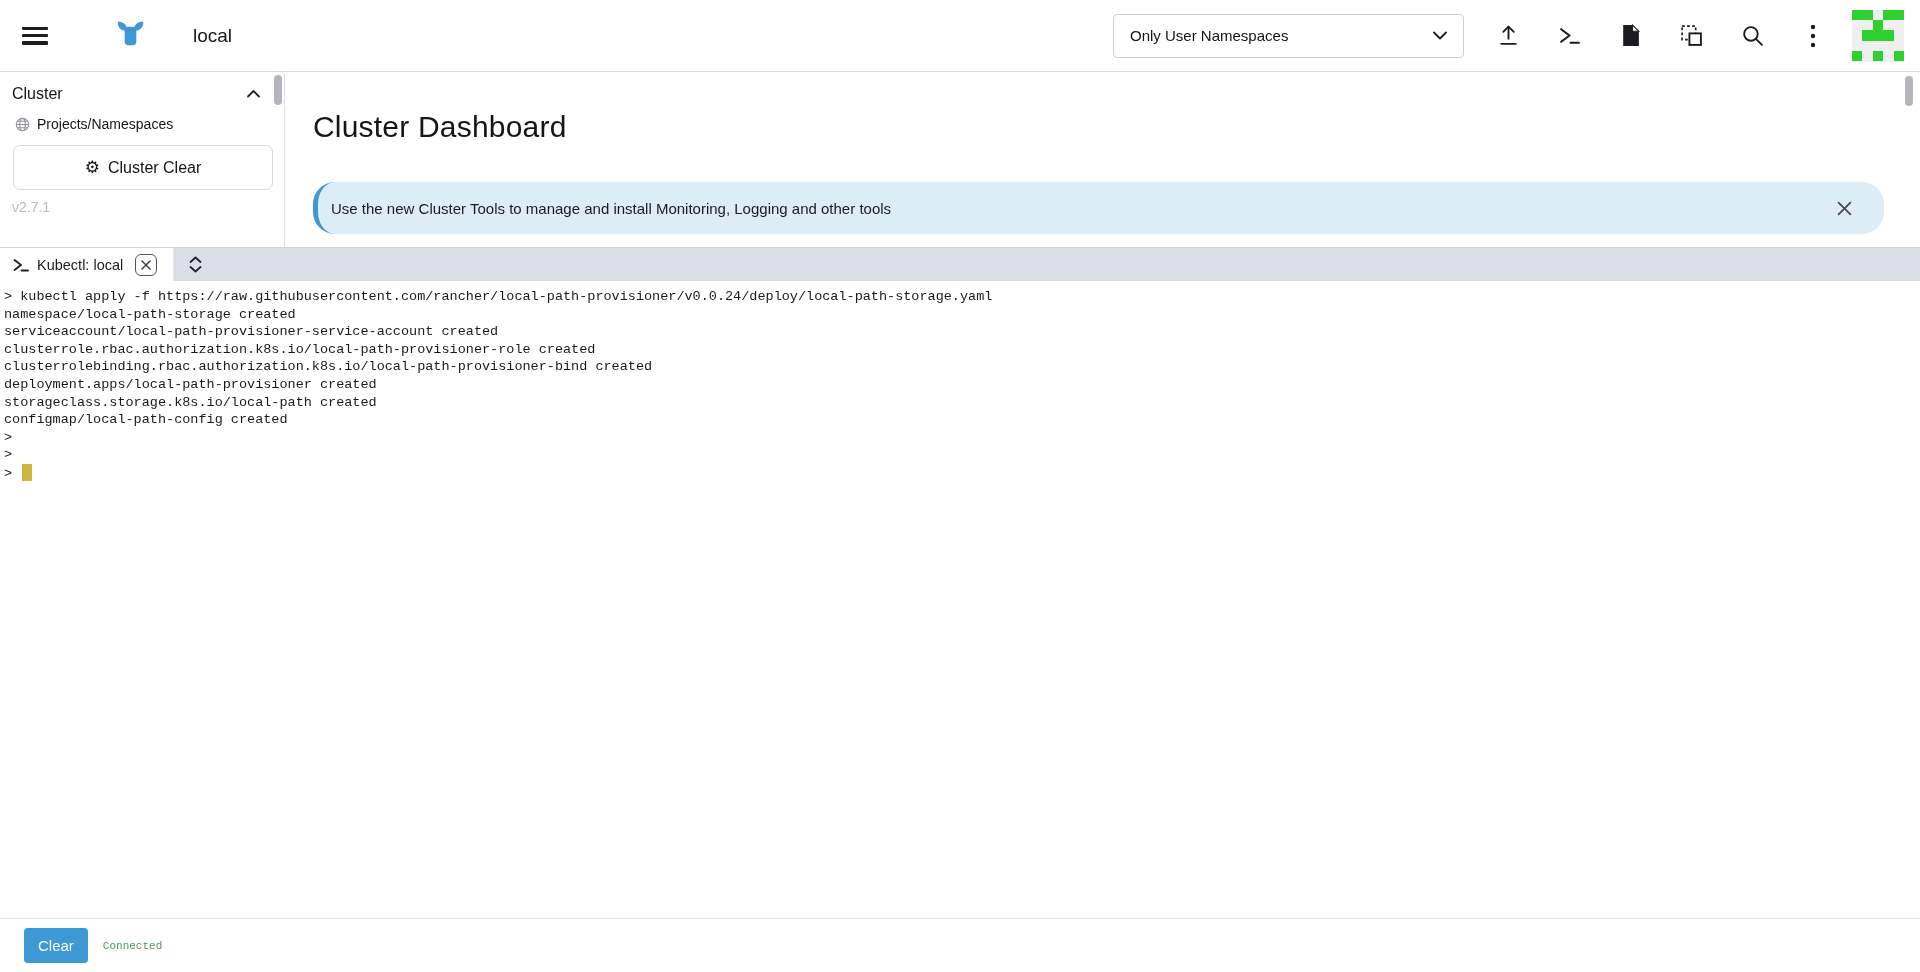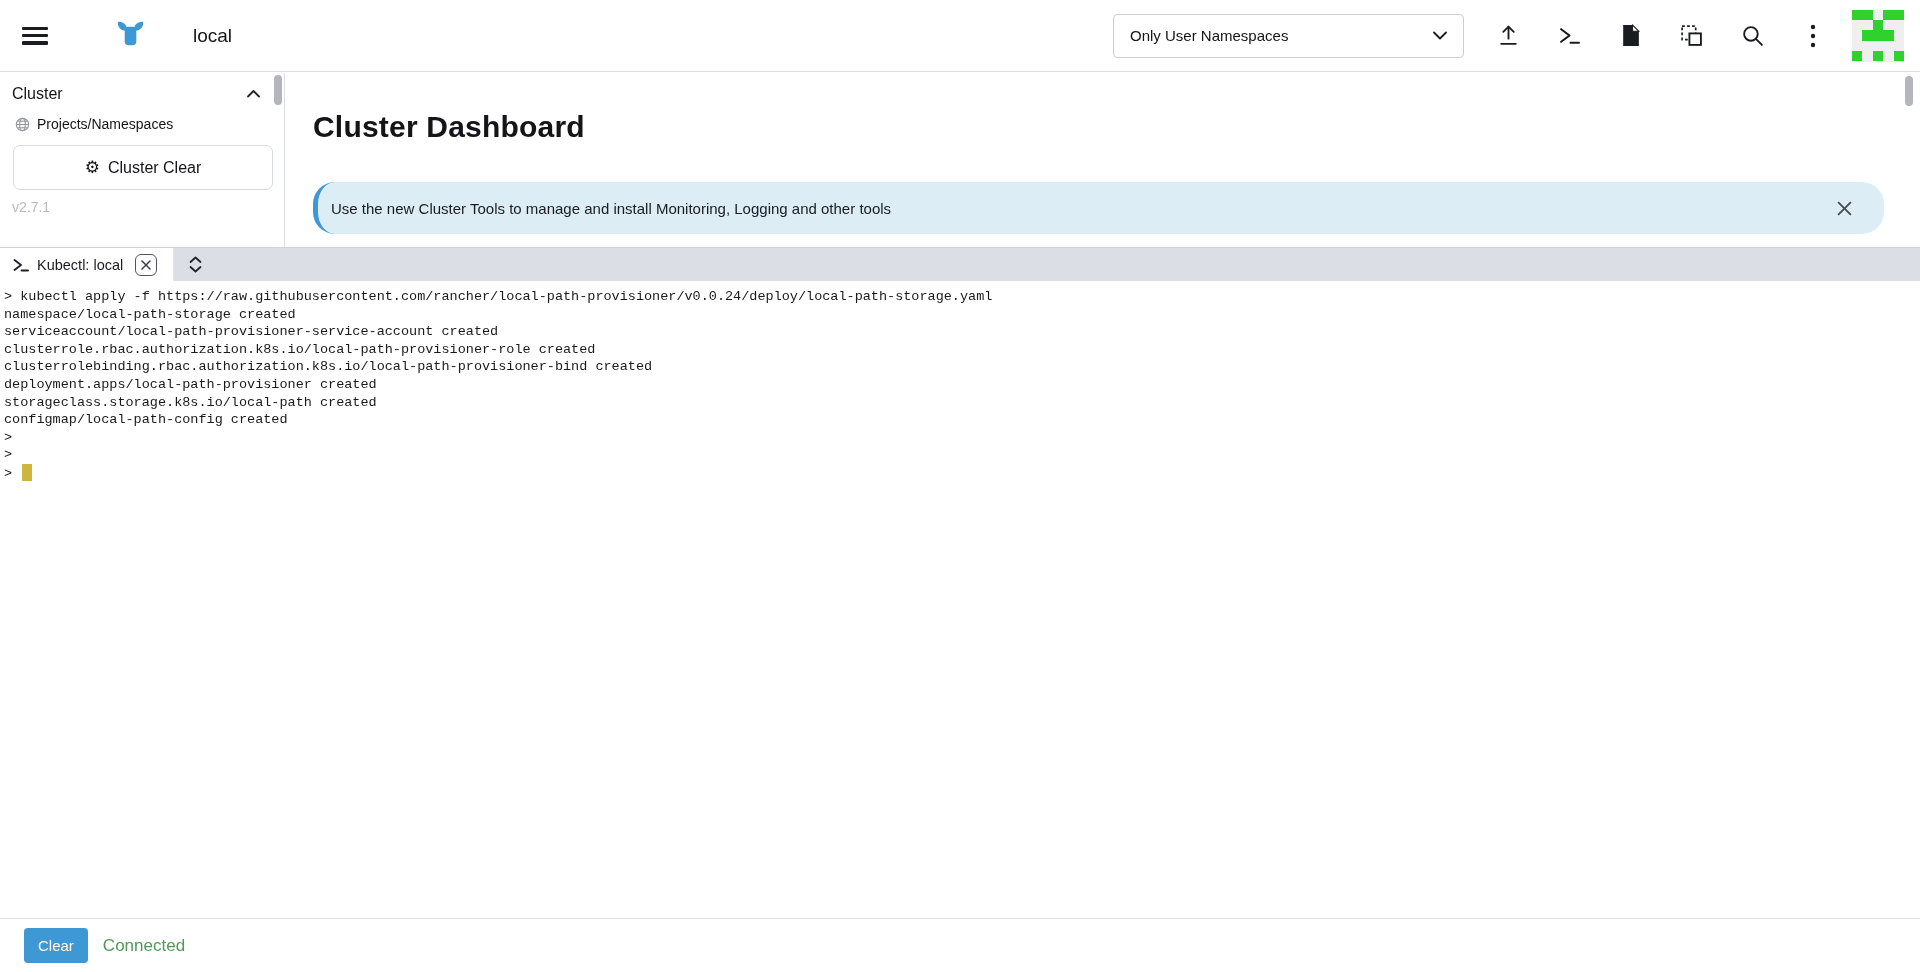--- a/index.html
+++ b/index.html
@@ -63,21 +63,21 @@
   }
   .gear-glyph { font-size:17px; line-height:1; font-family:"DejaVu Sans",sans-serif; }
   .version { margin:9px 0 0 12px; font-size:14px; color:#b9b9bf; }
   .side-scroll-thumb {
     position:absolute; top:2px; right:2px; width:8px; height:30px;
     background:#b5b5bd; border-radius:4px;
   }
 
   
   .content { position:absolute; top:73px; left:286px; right:0; height:174px; background:#fff; }
-  .page-title { font-weight:700; font-size:30px; color:#141419; margin:37px 0 0 27px; letter-spacing:0.2px; }
+  .page-title { font-weight:400; font-size:30px; color:#141419; margin:37px 0 0 27px; letter-spacing:0.2px; }
   .banner {
     position:absolute; left:27px; top:109px; width:1571px; height:52px;
     background:#dcedf6; border-left:5px solid #3d98d3;
     display:flex; align-items:center; padding:0 44px 0 13px; font-size:15px; color:#1b1c21;border-radius:22px;
   }
   .banner-close { position:absolute; right:28px; top:14px; width:24px; height:24px; display:flex; align-items:center; justify-content:center; cursor:pointer; }
   .main-scroll-thumb {
     position:absolute; top:3px; right:7px; width:8px; height:30px;
     background:#b5b5bd; border-radius:4px;
   }
@@ -114,21 +114,21 @@
   .term-footer {
     flex:none; height:54px; border-top:1px solid #dfe1e8; background:#fff;
     display:flex; align-items:center; padding-left:24px;
   }
   .clear-btn {
     height:35px; padding:0 14px; background:#3d98d3; border:none; border-radius:4px;
     color:#fff; font-size:15px; cursor:pointer;
     font-family:"Liberation Sans","DejaVu Sans",sans-serif;
     text-align:center;
   }
-  .conn-status { margin-left:15px; font-size:17px; color:#4f9a57; }
+  .conn-status { margin-left:15px; font-size:11px; color:#4f9a57;font-family:Liberation Mono, monospace; }
 </style>
 </head>
 <body>
 
 <div class="header">
   <div class="hamburger">
       <i></i>
       <i></i>
       <i></i>
     </div>

